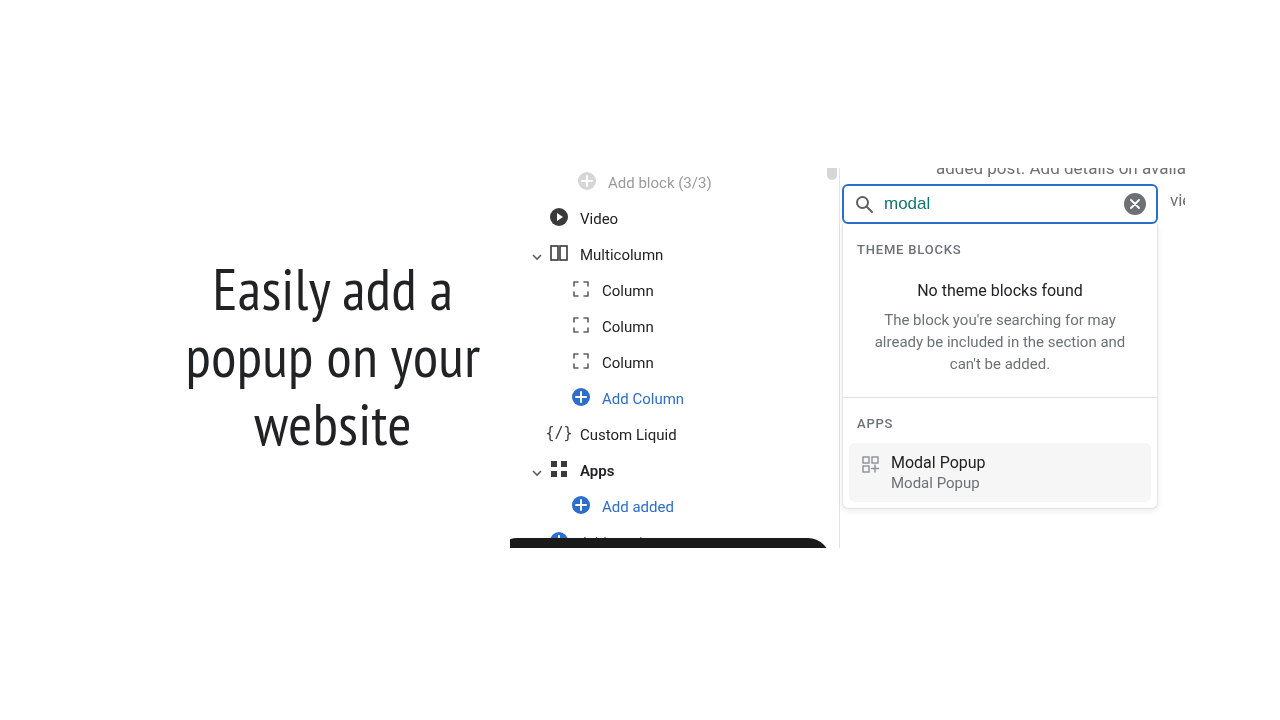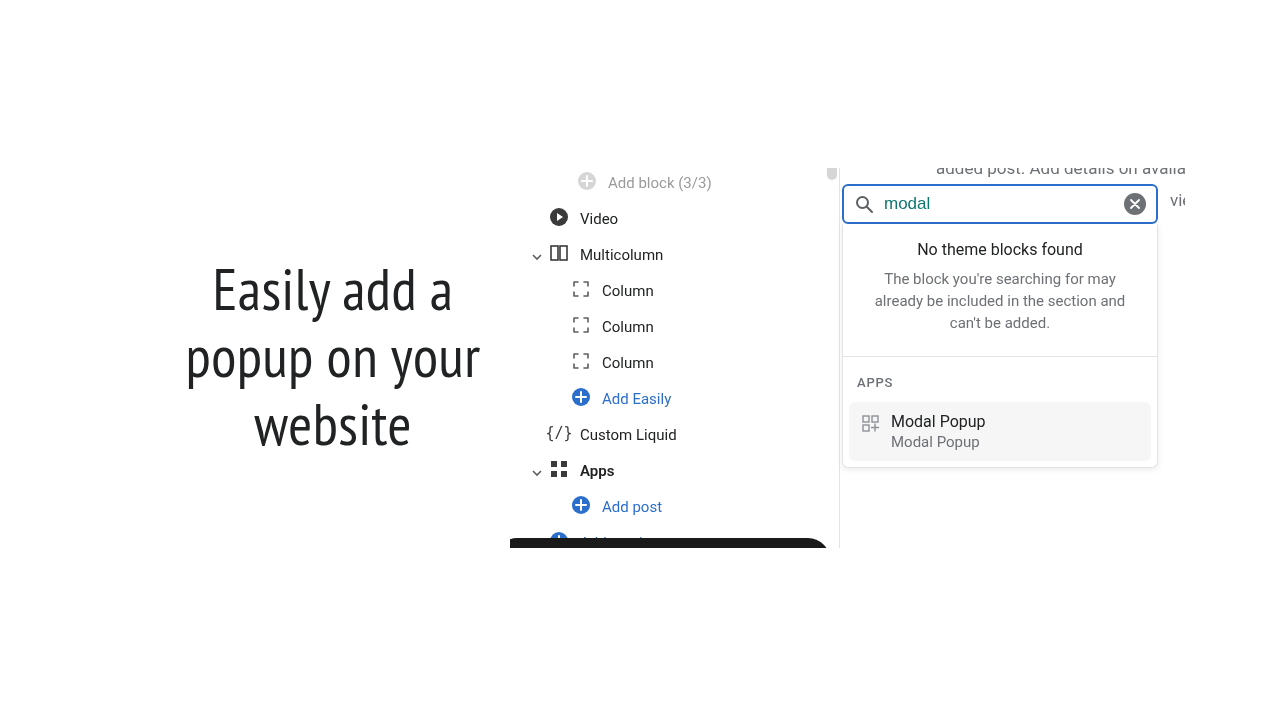--- a/index.html
+++ b/index.html
@@ -269,21 +269,21 @@
         <span>Column</span>
       </div>
 
       <div class="row indent link-row">
         <span class="ico">
           <svg width="20" height="20" viewBox="0 0 20 20">
               <circle cx="10" cy="10" r="9"></circle>
               <path d="M10 5v10M5 10h10" stroke="#fff" stroke-width="2" stroke-linecap="round"></path>
             </svg>
         </span>
-        <span class="link">Add Easily</span>
+        <span class="link">Add Column</span>
       </div>
 
       <div class="row">
         <span class="spacer-caret"></span>
         <span class="ico" style="font-family:monospace;font-size:15px;color:#3a3a3a;">{/}</span>
         <span>Custom Liquid</span>
       </div>
 
       <div class="row">
         <span class="caret">
@@ -302,21 +302,21 @@
         <span style="font-weight:600">Apps</span>
       </div>
 
       <div class="row indent link-row">
         <span class="ico">
           <svg width="20" height="20" viewBox="0 0 20 20">
               <circle cx="10" cy="10" r="9"></circle>
               <path d="M10 5v10M5 10h10" stroke="#fff" stroke-width="2" stroke-linecap="round"></path>
             </svg>
         </span>
-        <span class="link">Add post</span>
+        <span class="link">Add added</span>
       </div>
 
       <div class="row link-row" style="padding-left:38px;">
         <span class="ico">
           <svg width="20" height="20" viewBox="0 0 20 20">
               <circle cx="10" cy="10" r="9"></circle>
               <path d="M10 5v10M5 10h10" stroke="#fff" stroke-width="2" stroke-linecap="round"></path>
             </svg>
         </span>
         <span class="link">Add section</span>
@@ -338,20 +338,21 @@
         </span>
         <input type="text" value="modal" style="">
         <span class="clearbtn">
           <svg viewBox="0 0 10 10">
               <path d="M1 1l8 8M9 1l-8 8" stroke="#fff" stroke-width="1.8" stroke-linecap="round"></path>
             </svg>
         </span>
       </div>
 
       <div class="results">
+        <div class="group-label">THEME BLOCKS</div>
         <div class="empty-body">
           <div class="empty-title">No theme blocks found</div>
           <div class="empty-desc">The block you're searching for may already be included in the section and can't be added.</div>
         </div>
         <div class="divider"></div>
         <div class="group-label">APPS</div>
         <div class="app-item">
           <span class="appico">
             <svg width="18" height="18" viewBox="0 0 18 18">
               <rect x="1" y="1" width="6" height="6" fill="none" stroke="#8c9196" stroke-width="1.4"></rect>

